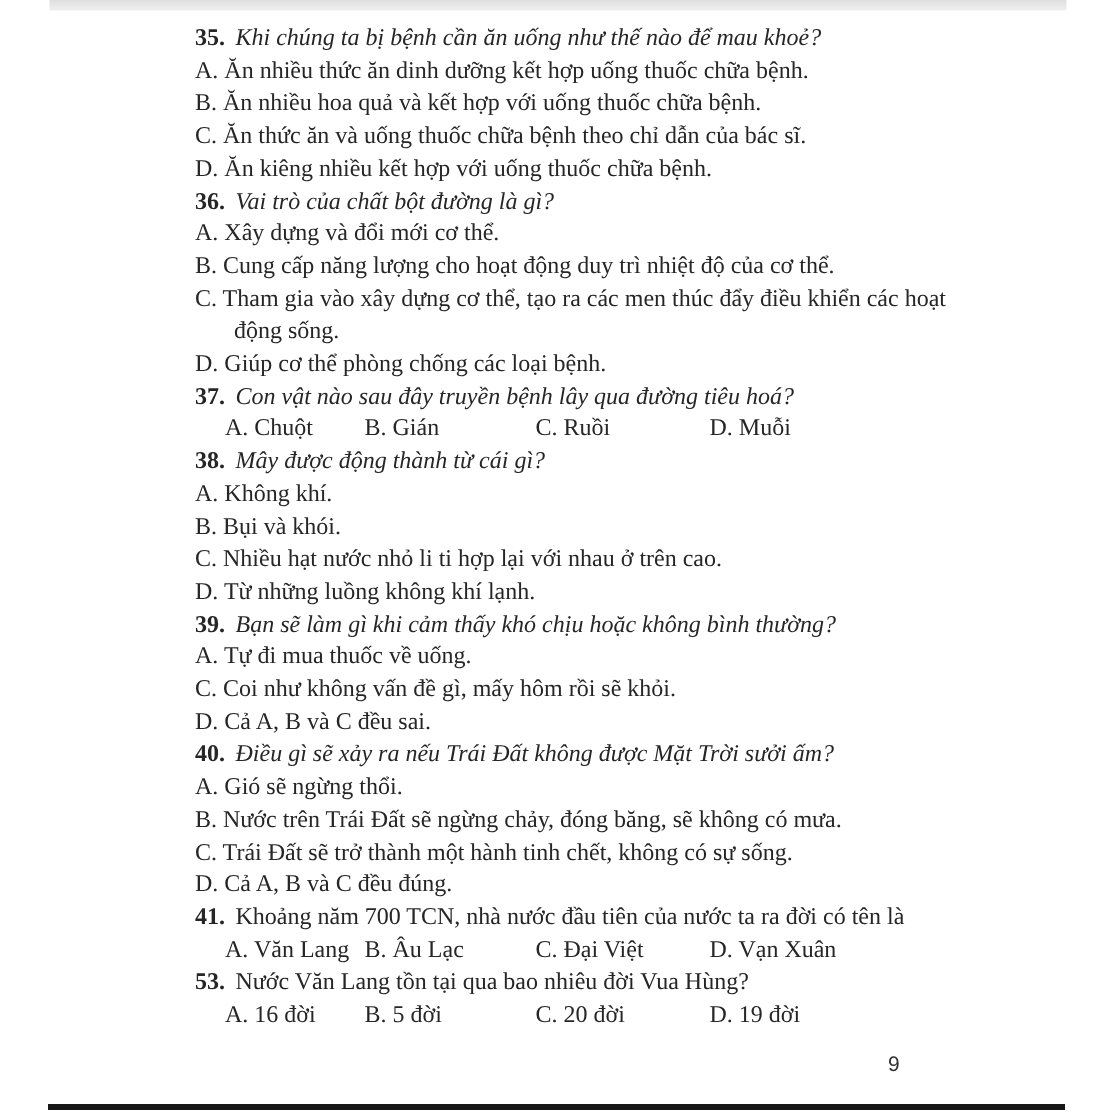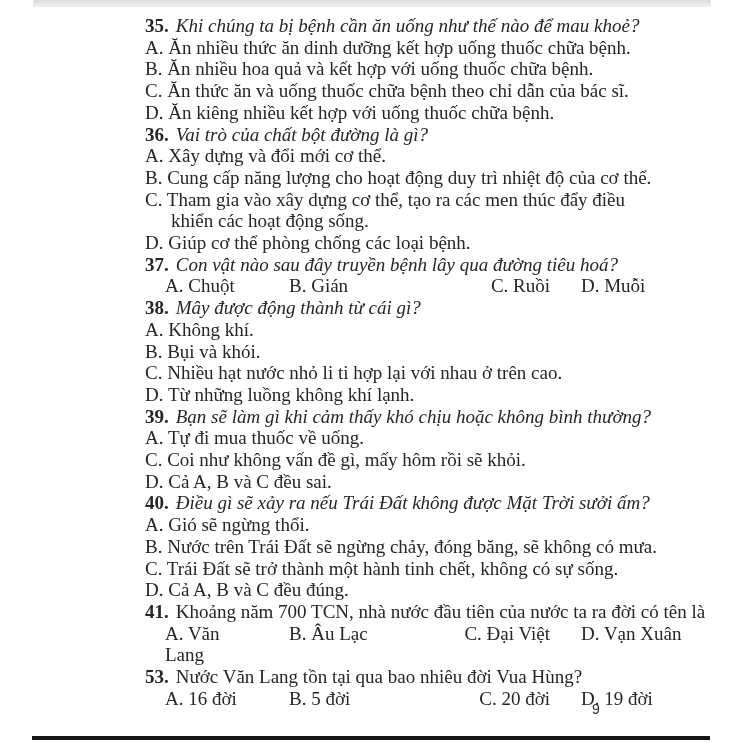--- a/index.html
+++ b/index.html
@@ -26,46 +26,45 @@
   .bottom-edge-bar {
     position: absolute;
     left: 32px;
     top: 736px;
     width: 678px;
     height: 4px;
     background: #161616;
   }
   .content {
     position: absolute;
-    left: 145px;
+    left: 130px;
     top: 15px;
     width: 560px;
-    font-size: 19px;
+    font-size: 16px;
     line-height: 21.7px;
   }
   .q-head { white-space: nowrap; }
   .q-num {
     font-weight: bold;
     margin-right: 7px;
   }
   .q-text.it { font-style: italic; }
   .opts { }
   .opt {
     padding-left: 26px;
     text-indent: -26px;
   }
   .opt.w500 { max-width: 498px; }
   .opt-row {
     margin-left: 20px;
     display: flex;
-    gap: 31px;
   }
   .opt-row .col-a { width: 93px; }
   .opt-row .col-b { width: 114px; }
-  .opt-row .col-c { width: 116px; text-align: right; }
+  .opt-row .col-c { width: 116px; }
   .opt-row .col-d { flex: 1; }
   .page-number {
     position: absolute;
     left: 592px;
     top: 701px;
     font-family: "Liberation Sans", sans-serif;
     font-size: 14px;
     color: #303030;
   }
 </style>

